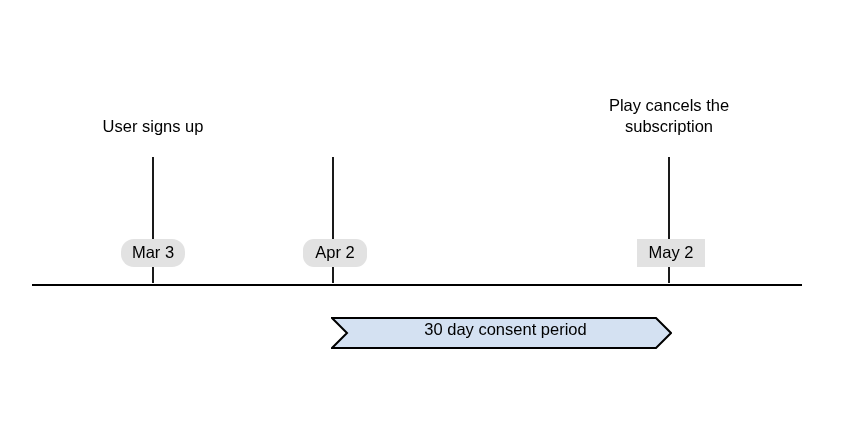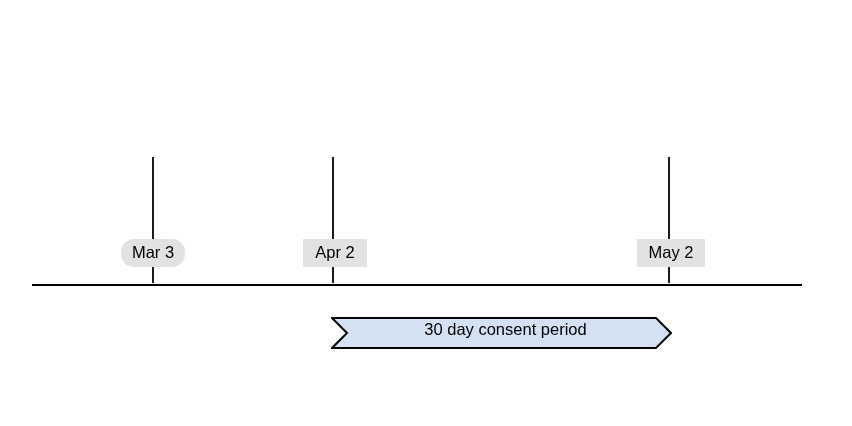--- a/index.html
+++ b/index.html
@@ -71,26 +71,29 @@
     box-sizing: border-box;
   }
 </style>
 </head>
 <body>
 
 <div id="canvas">
 
   <div class="axis-line"></div>
 
+  <div class="event-title" style="left:53px; top:116px; width:200px;">User signs up</div>
   <div class="tick-line" style="left:152px; top:157px; height:126px;"></div>
   <div class="date-chip" style="left:121px; top:239px; width:52px;border-radius:13px;">Mar 3</div>
 
   <div class="tick-line" style="left:332px; top:157px; height:126px;"></div>
-  <div class="date-chip" style="left:303px; top:239px; width:52px;">Apr 2</div>
+  <div class="date-chip" style="left:303px; top:239px; width:52px;border-radius:11px;">Apr 2</div>
 
+  <div class="event-title" style="left:569px; top:95px; width:200px;">Play cancels the
+subscription</div>
   <div class="tick-line" style="left:668px; top:157px; height:126px;"></div>
   <div class="date-chip" style="left:637px; top:239px; width:56px;text-align:center;">May 2</div>
 
   <div class="period-banner">
     <svg width="341" height="32" viewBox="0 0 341 32">
       <polygon points="1,1 325,1 340,16 325,31 1,31 16,16" fill="#d4e1f2" stroke="#000000" stroke-width="2" stroke-linejoin="miter"></polygon>
     </svg>
     <div class="period-banner-label">30 day consent period</div>
   </div>
 

